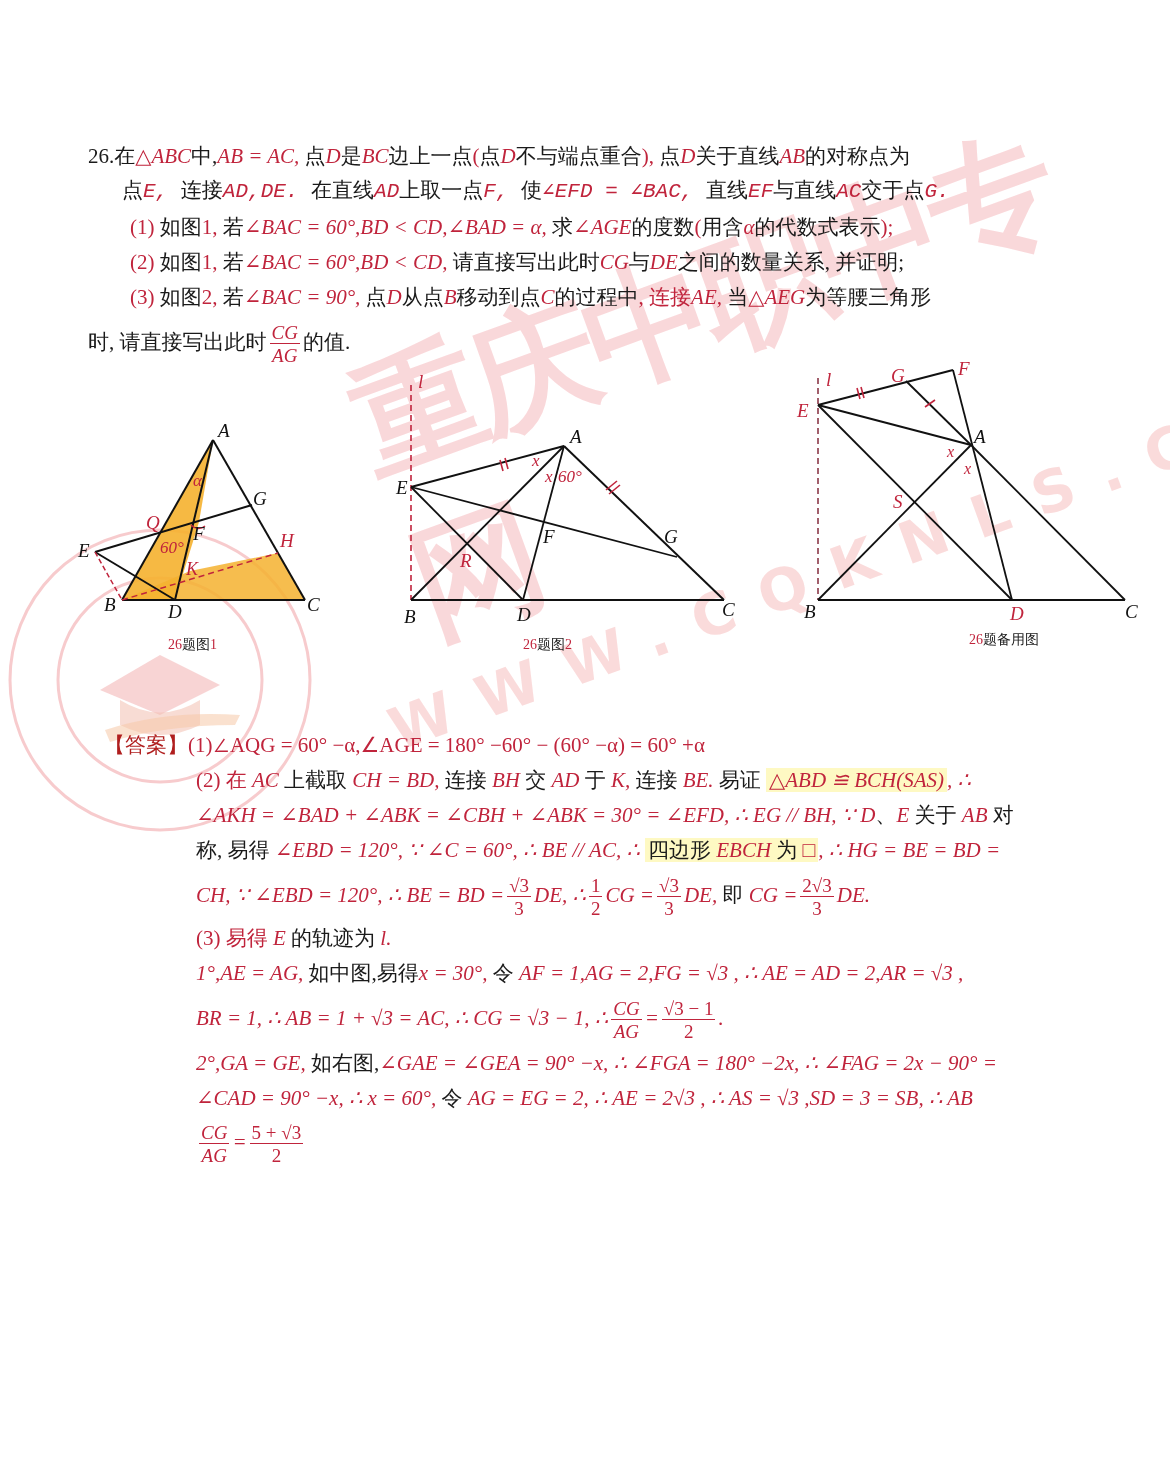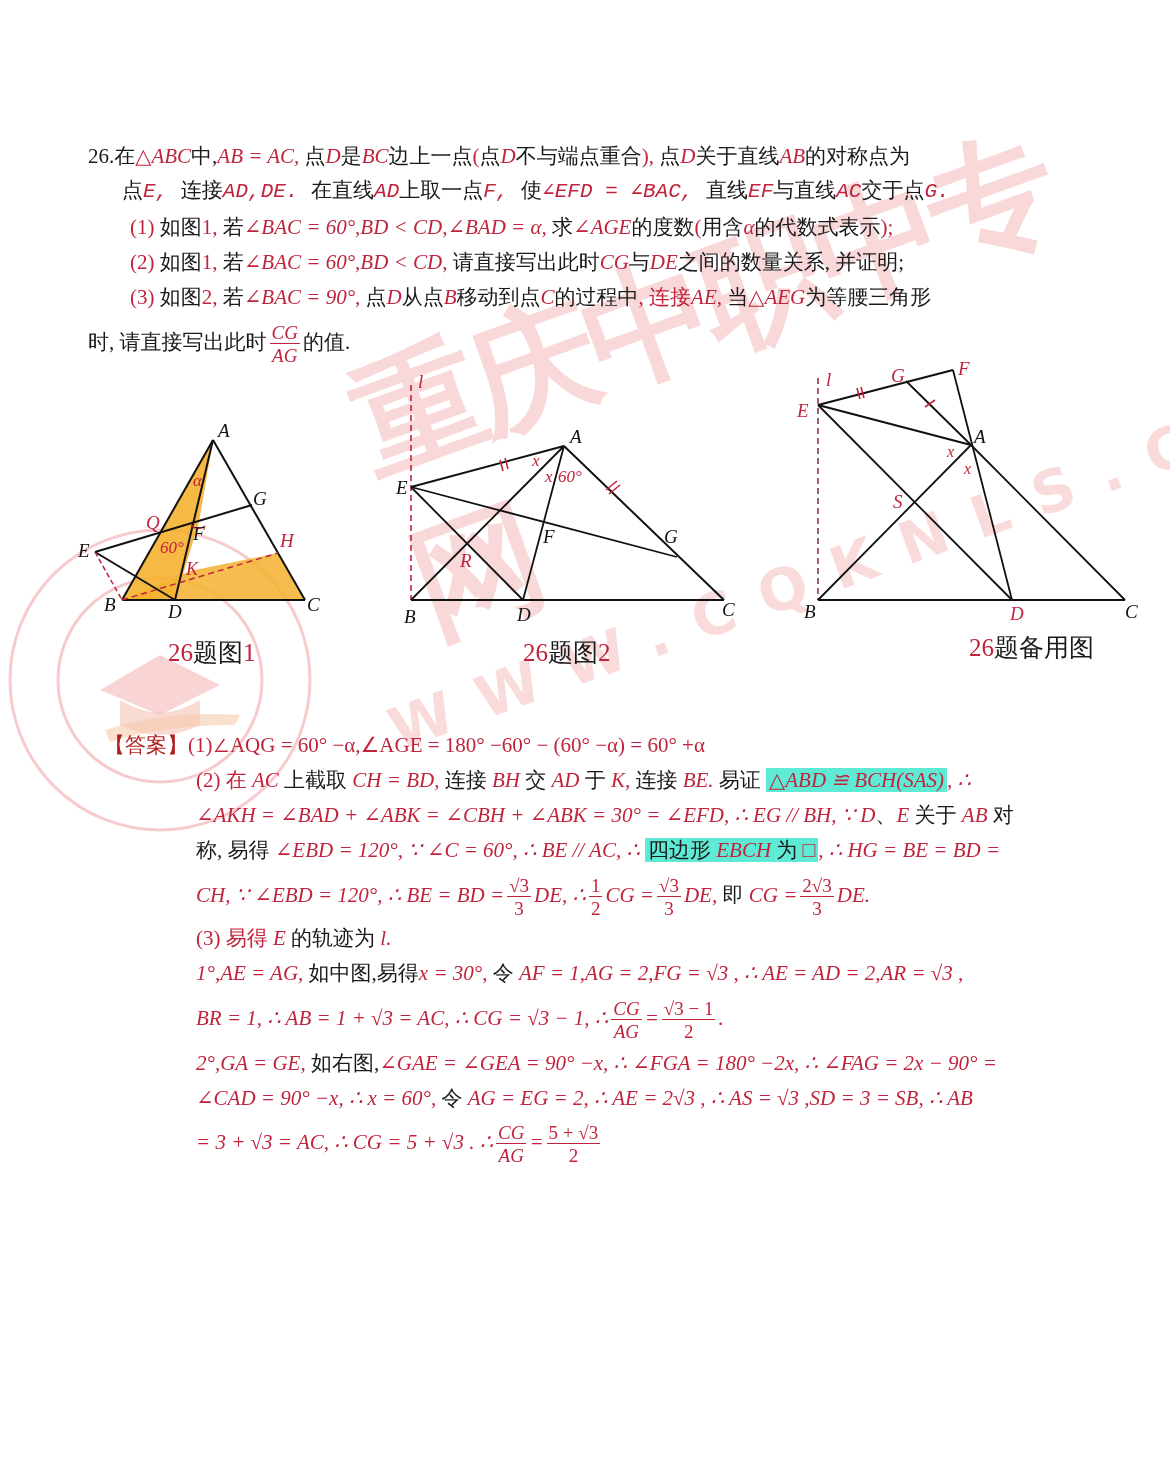--- a/index.html
+++ b/index.html
@@ -10,22 +10,22 @@
     color: #1a1a1a;
   }
   .abs { position: absolute; }
   .line { position: absolute; white-space: nowrap; font-size: 21px; line-height: 30px; margin-top: 20px; }
   .r { color: #c0243c; font-style: italic; }
   .rn { color: #c0243c; }
   .k { color: #1a1a1a; }
   .frac { display: inline-flex; flex-direction: column; align-items: center; vertical-align: middle; margin: 0 3px; line-height: 1; font-size: 19px; }
   .frac .num { border-bottom: 1px solid #c0243c; padding: 0 2px 1px; }
   .frac .den { padding-top: 2px; }
-  .hl { background: #5eead4; padding: 0 3px; }
-  .cap { position: absolute; font-size: 25px; white-space: nowrap; }
+  .hl { background: #fef9c3; padding: 0 3px; }
+  .cap { position: absolute; font-size: 14px; white-space: nowrap; }
   .cap .n { color: #c0243c; }
   .ans-tag { color: #b01e1e; }
   svg text { font-family: "Liberation Serif", serif; font-style: italic; }
   .wm { position: absolute; pointer-events: none; }
 </style>
 </head>
 <body>
 
 <svg class="wm" style="left:0;top:520px" width="340" height="320" viewBox="0 0 340 320">
   <circle cx="160" cy="160" r="150" fill="none" stroke="#f0a0a4" stroke-width="3" opacity="0.55"></circle>
@@ -209,20 +209,20 @@
 
 <div class="line" style="left:196px;top:1028px;">
   <span class="r">2°,GA = GE,</span><span class="k"> 如右图,</span><span class="r">∠GAE = ∠GEA = 90° −x, ∴ ∠FGA = 180° −2x, ∴ ∠FAG = 2x − 90° =</span>
 </div>
 
 <div class="line" style="left:196px;top:1063px;">
   <span class="r">∠CAD = 90° −x, ∴ x = 60°,</span><span class="k"> 令</span> <span class="r">AG = EG = 2, ∴ AE = 2√3 , ∴ AS = √3 ,SD = 3 = SB, ∴ AB</span>
 </div>
 
 <div class="line" style="left:196px;top:1102px;line-height:40px;">
-  <span class="r">= 3 + √3 = AC, ∴ CG = 5 + √3 . ∴</span><span class="frac r">
+  <span class="frac r">
       <span class="num">CG</span>
       <span class="den">AG</span>
     </span><span class="r">=</span><span class="frac rn">
       <span class="num">5 + √3</span>
       <span class="den">2</span>
     </span>
 </div>
 
 </body></html>

